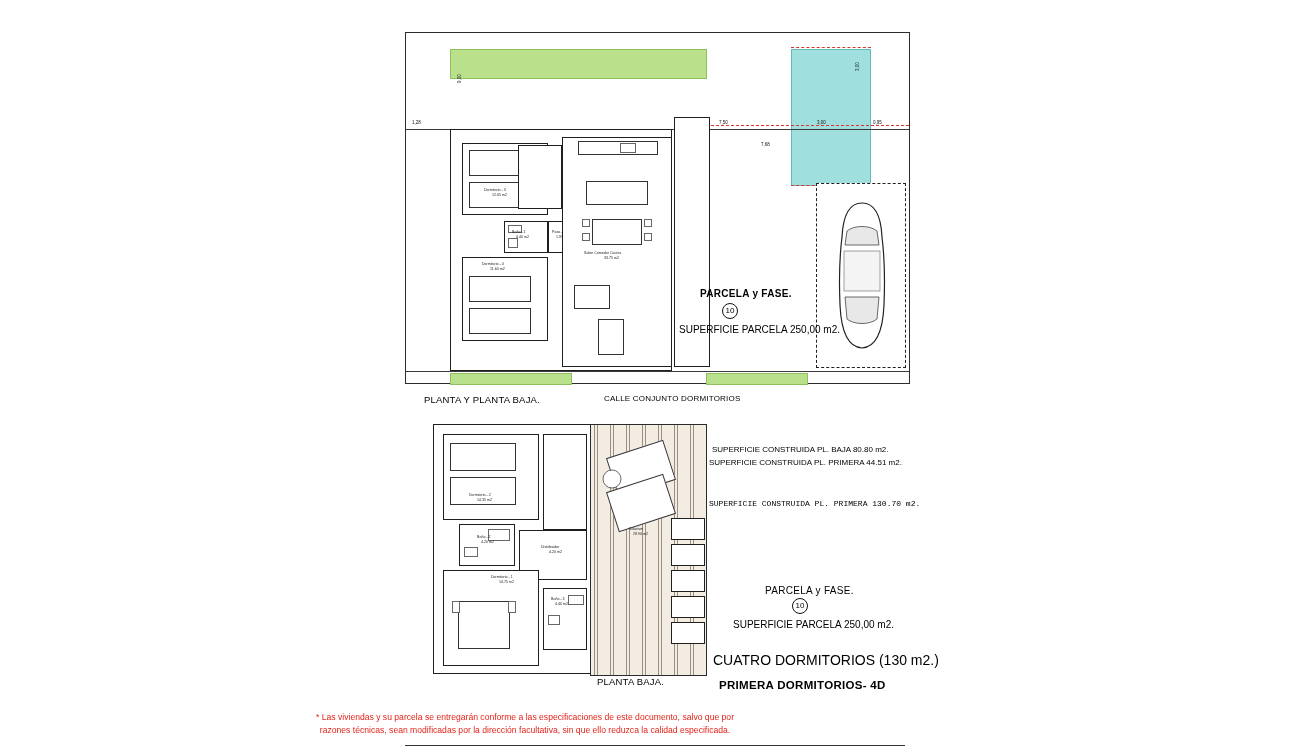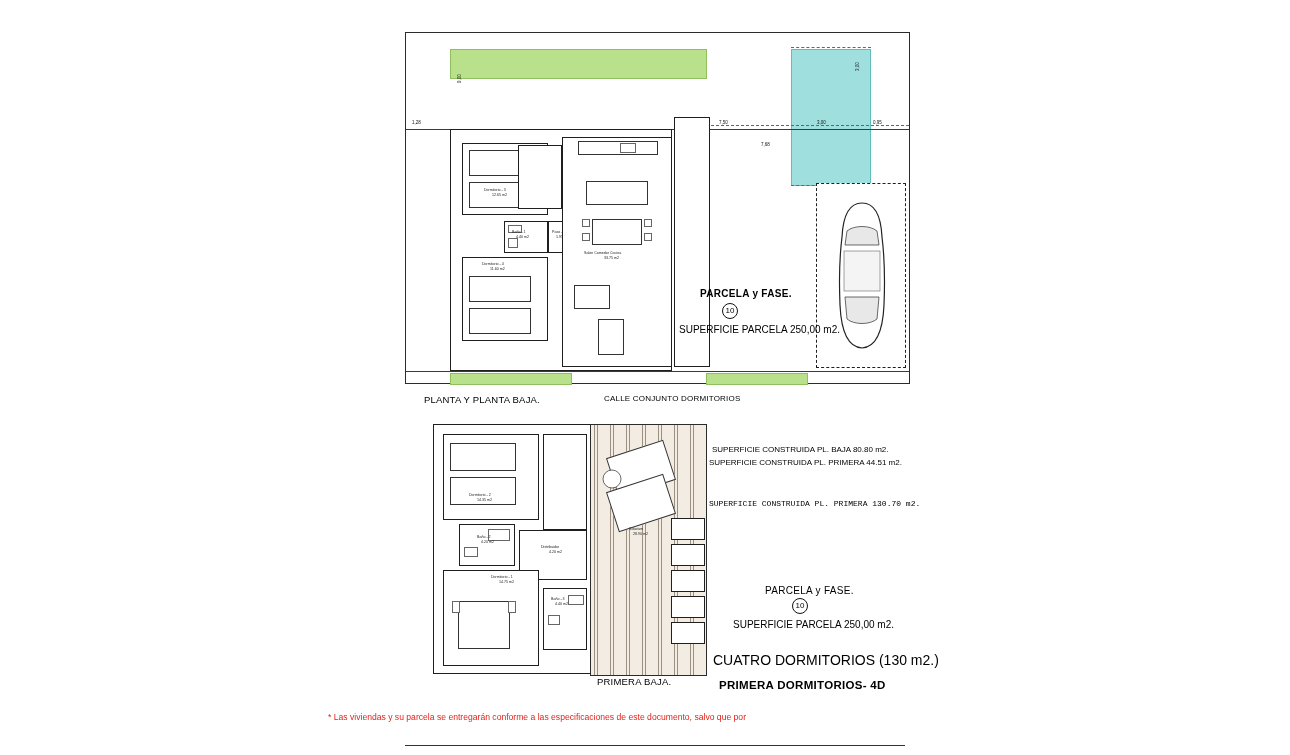--- a/index.html
+++ b/index.html
@@ -113,21 +113,21 @@
   #circle-10-2 {
     left: 792px; top: 598px; width: 14px; height: 14px;
     border: 1px solid #111; border-radius: 50%;
     font-size: 8px; line-height: 13px; text-align: center;
   }
   #superficie-parcela-2 { left: 733px; top: 619px; font-size: 10px; }
   #cuatro-dorm-1 { left: 713px; top: 652px; font-size: 14px; }
   #cuatro-dorm-2 { left: 719px; top: 679px; font-size: 11.5px; font-weight: bold; letter-spacing:.3px;}
 
   #footnote {
-    left: 12px; top: 711px; width: 1050px;
+    left: 0; top: 711px; width: 1050px;
     text-align: center; color: #e2231a; font-size: 8.6px; line-height: 1.5;
   }
   #bottom-rule {
     left: 405px; top: 745px; width: 500px; height: 1px; background: #333;
   }
   .note-line { display: block; }
 </style>
 </head>
 <body>
 
@@ -275,30 +275,31 @@
     <div class="micro abs" style="left:66px; top:157px;">14.75  m2</div>
 
     <div class="room-out" style="left:110px; top:164px; width:44px; height:62px;">
       <div class="furn-l" style="left:4px; top:26px; width:12px; height:10px;"></div>
       <div class="furn-l" style="left:24px; top:6px; width:16px; height:10px;"></div>
     </div>
     <div class="micro abs" style="left:118px; top:174px;">Baño - 3</div>
     <div class="micro abs" style="left:122px; top:179px;">4.40  m2</div>
   </div>
 
-  <div class="abs" id="caption-planta-baja">PRIMERA BAJA.</div>
+  <div class="abs" id="caption-planta-baja">PLANTA BAJA.</div>
 
   <div class="abs area-line" id="area-1">SUPERFICIE CONSTRUIDA PL. BAJA      80.80 m2.</div>
   <div class="abs area-line" id="area-2">SUPERFICIE CONSTRUIDA PL. PRIMERA   44.51 m2.</div>
   <div class="abs area-line" id="area-3">SUPERFICIE CONSTRUIDA PL. PRIMERA  130.70 m2.</div>
 
   <div class="abs" id="parcela-fase-2">PARCELA y FASE.</div>
   <div class="abs" id="circle-10-2">10</div>
   <div class="abs" id="superficie-parcela-2">SUPERFICIE PARCELA 250,00 m2.</div>
   <div class="abs" id="cuatro-dorm-1">CUATRO DORMITORIOS (130 m2.)</div>
   <div class="abs" id="cuatro-dorm-2">PRIMERA DORMITORIOS- 4D</div>
 
   <div class="abs" id="footnote">
     <span class="note-line">* Las viviendas y su parcela se entregarán conforme a las especificaciones de este documento, salvo que por</span>
+    <span class="note-line">razones técnicas, sean modificadas por la dirección facultativa, sin que ello reduzca la calidad especificada.</span>
   </div>
 
   <div class="abs" id="bottom-rule"></div>
 </div>
 
 </body></html>

